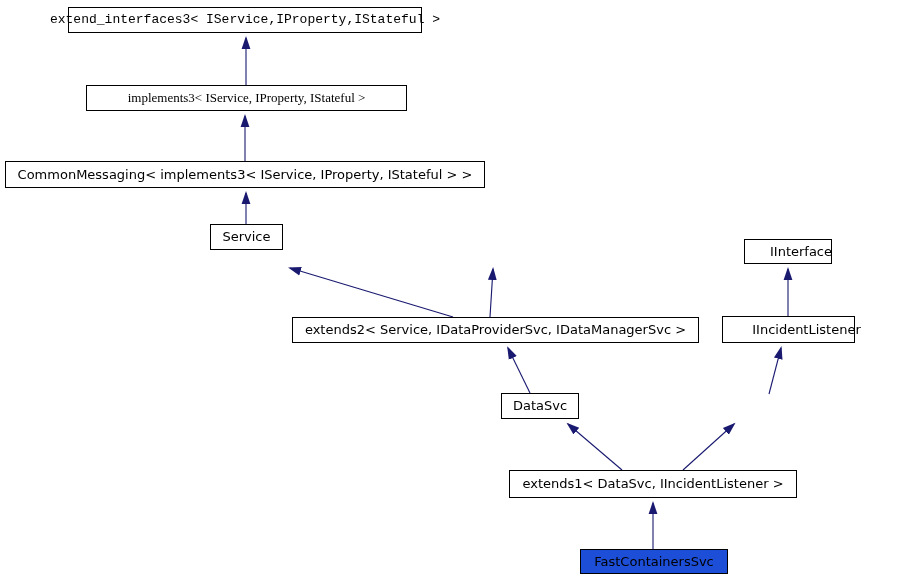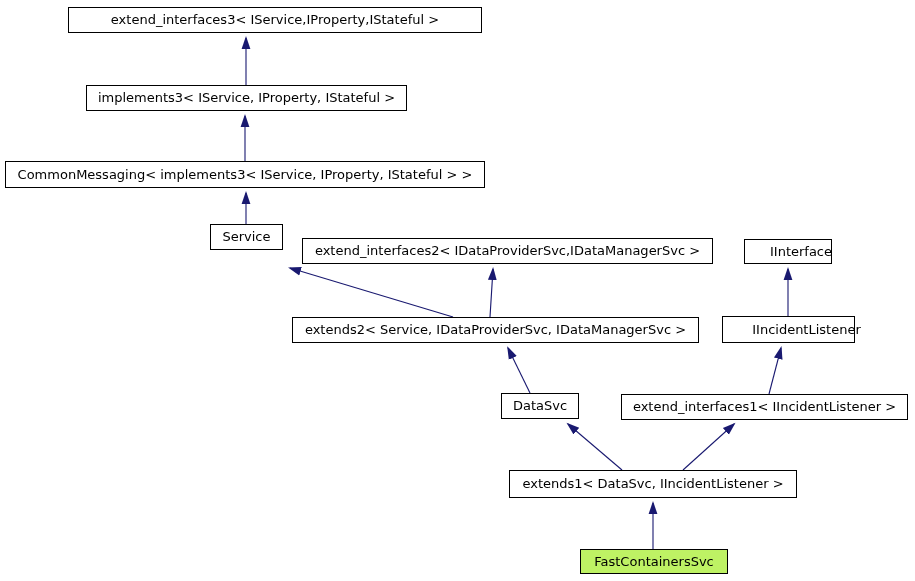--- a/index.html
+++ b/index.html
@@ -31,21 +31,21 @@
     font-size: 13px;
     line-height: 24px;
     text-align: center;
     white-space: nowrap;
     display: flex;
     align-items: center;
     justify-content: center;
     cursor: pointer;
   }
   .node.highlight {
-    background: #bef264;
+    background: #1d4ed8;
     cursor: default;
   }
 </style>
 </head>
 <body>
 
 <div class="canvas">
 
   <svg class="edges-layer" width="915" height="581" viewBox="0 0 915 581" xmlns="http://www.w3.org/2000/svg">
     <defs>
@@ -61,37 +61,35 @@
       <line x1="490" y1="317" x2="493" y2="269" marker-end="url(#ah)"></line>
       <line x1="530" y1="393" x2="508" y2="348" marker-end="url(#ah)"></line>
       <line x1="788" y1="316" x2="788" y2="269" marker-end="url(#ah)"></line>
       <line x1="769" y1="394" x2="781" y2="348" marker-end="url(#ah)"></line>
       <line x1="622" y1="470" x2="568" y2="424" marker-end="url(#ah)"></line>
       <line x1="683" y1="470" x2="734" y2="424" marker-end="url(#ah)"></line>
       <line x1="653" y1="549" x2="653" y2="503" marker-end="url(#ah)"></line>
     </g>
   </svg>
 
-  <div class="node" style="left:68px;  top:7px;   width:414px; height:26px;">extend_interfaces3&lt; IService,IProperty,IStateful &gt;</div>
+  <div class="node" style="left:68px;  top:7px;   width:354px; height:26px;font-family:Liberation Mono, monospace;">extend_interfaces3&lt; IService,IProperty,IStateful &gt;</div>
 
-  <div class="node" style="left:86px;  top:85px;  width:321px; height:26px;">implements3&lt; IService, IProperty, IStateful &gt;</div>
+  <div class="node" style="left:86px;  top:85px;  width:321px; height:26px;font-family:Liberation Serif, serif;">implements3&lt; IService, IProperty, IStateful &gt;</div>
 
   <div class="node" style="left:5px;   top:161px; width:480px; height:27px;">CommonMessaging&lt; implements3&lt; IService, IProperty, IStateful &gt; &gt;</div>
 
   <div class="node" style="left:210px; top:224px; width:73px;  height:26px;">Service</div>
 
-  <div class="node" style="left:302px; top:238px; width:411px; height:26px;">extend_interfaces2&lt; IDataProviderSvc,IDataManagerSvc &gt;</div>
 
   <div class="node" style="left:744px; top:239px; width:88px;  height:25px;padding-left:26px;">IInterface</div>
 
   <div class="node" style="left:292px; top:317px; width:407px; height:26px;">extends2&lt; Service, IDataProviderSvc, IDataManagerSvc &gt;</div>
 
   <div class="node" style="left:722px; top:316px; width:133px; height:27px;padding-left:36px;">IIncidentListener</div>
 
   <div class="node" style="left:501px; top:393px; width:78px;  height:26px;">DataSvc</div>
 
-  <div class="node" style="left:621px; top:394px; width:287px; height:26px;">extend_interfaces1&lt; IIncidentListener &gt;</div>
 
   <div class="node" style="left:509px; top:470px; width:288px; height:28px;">extends1&lt; DataSvc, IIncidentListener &gt;</div>
 
   <div class="node highlight" style="left:580px; top:549px; width:148px; height:25px;">FastContainersSvc</div>
 
 </div>
 
 </body></html>

